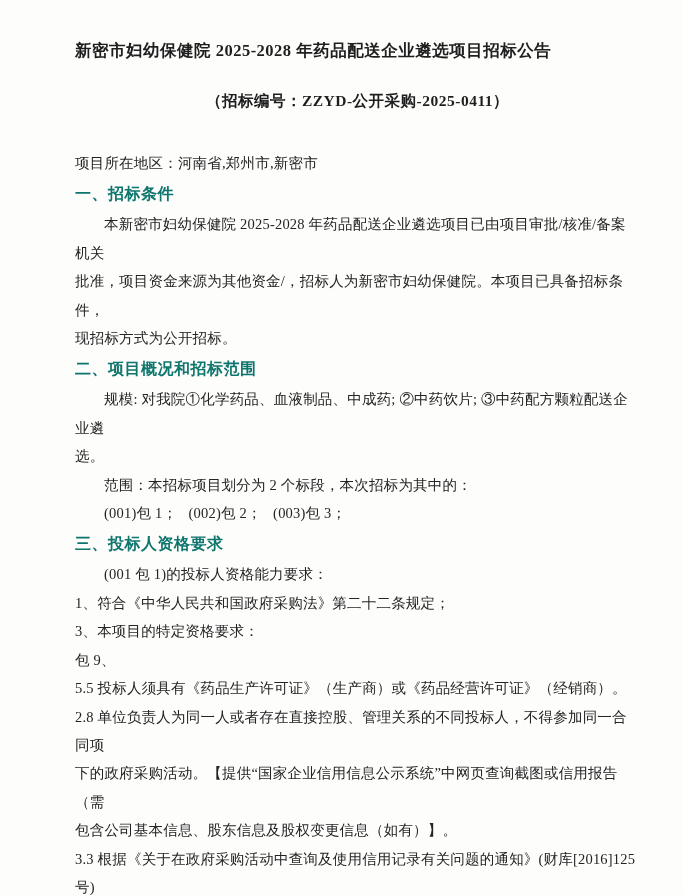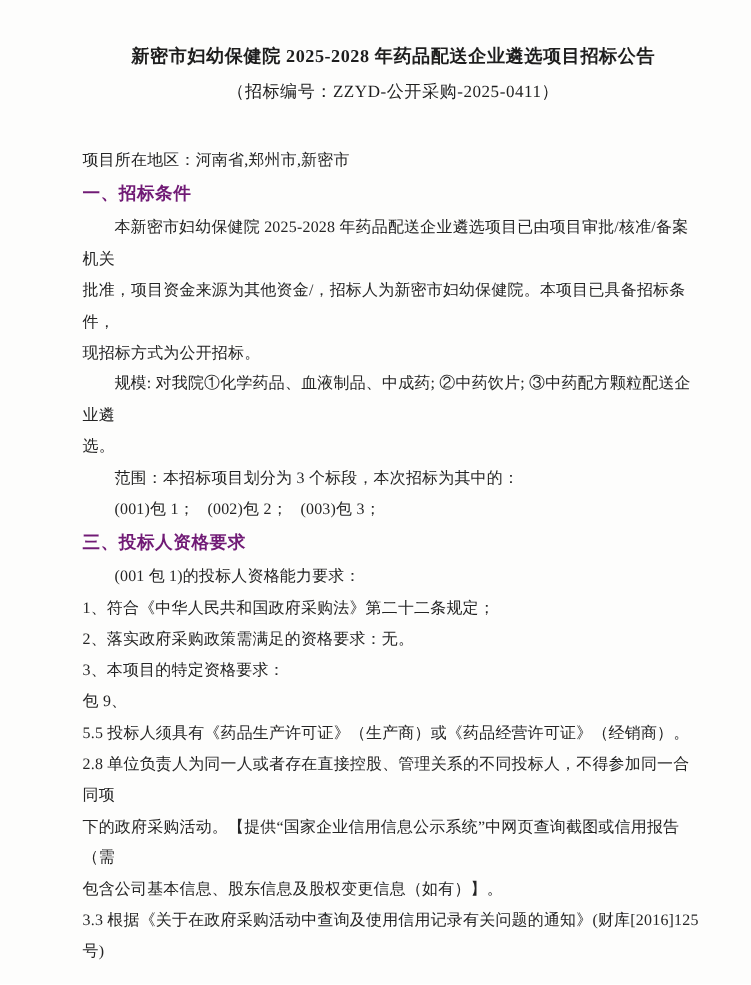--- a/index.html
+++ b/index.html
@@ -14,76 +14,75 @@
     background: #fdfdfc;
     overflow: hidden;
     font-family: "Liberation Serif", "DejaVu Serif", serif;
     color: #242424;
     box-sizing: border-box;
     padding: 38px 43px 0 75px;
   }
   .title {
     font-size: 16.5px;
     font-weight: 700;
-    text-align: center;
     line-height: 26px;
     letter-spacing: 0.5px;
     color: #1e1e1e;
   }
   .subtitle {
     font-size: 15.5px;
-    font-weight: 400;
+    font-weight: 700;
     text-align: center;
     line-height: 24px;
-    margin-top: 8px;
+    margin-top: 25px;
     letter-spacing: 0.5px;
     color: #1e1e1e;
   }
   .body {
     margin-top: 36px;
   }
   .line {
     font-size: 14.5px;
     line-height: 28.4px;
     white-space: pre-wrap;
     letter-spacing: 0.2px;
   }
   .line.indent {
     text-indent: 2em;
   }
   .line.heading {
     font-size: 16px;
     font-weight: 700;
     line-height: 30px;
     margin: 2px 0 1px 0;
-    color: #701a75;
+    color: #0f766e;
     font-family: "Liberation Sans", "DejaVu Sans", sans-serif;
     letter-spacing: 0.5px;
   }
 </style>
 </head>
 <body>
 
 <div class="page">
   <div class="title">新密市妇幼保健院 2025-2028 年药品配送企业遴选项目招标公告</div>
   <div class="subtitle">（招标编号：ZZYD-公开采购-2025-0411）</div>
   <div class="body">
     <div class="line">项目所在地区：河南省,郑州市,新密市</div>
     <div class="line heading">一、招标条件</div>
     <div class="line indent">本新密市妇幼保健院 2025-2028 年药品配送企业遴选项目已由项目审批/核准/备案机关</div>
     <div class="line">批准，项目资金来源为其他资金/，招标人为新密市妇幼保健院。本项目已具备招标条件，</div>
     <div class="line">现招标方式为公开招标。</div>
+    <div class="line heading">二、项目概况和招标范围</div>
     <div class="line indent">规模: 对我院①化学药品、血液制品、中成药; ②中药饮片; ③中药配方颗粒配送企业遴</div>
     <div class="line">选。</div>
-    <div class="line indent">范围：本招标项目划分为 3 个标段，本次招标为其中的：</div>
+    <div class="line indent">范围：本招标项目划分为 2 个标段，本次招标为其中的：</div>
     <div class="line indent">(001)包 1；   (002)包 2；   (003)包 3；</div>
     <div class="line heading">三、投标人资格要求</div>
     <div class="line indent">(001 包 1)的投标人资格能力要求：</div>
     <div class="line">1、符合《中华人民共和国政府采购法》第二十二条规定；</div>
-    <div class="line">2、落实政府采购政策需满足的资格要求：无。</div>
     <div class="line">3、本项目的特定资格要求：</div>
     <div class="line">包 9、</div>
     <div class="line">5.5 投标人须具有《药品生产许可证》（生产商）或《药品经营许可证》（经销商）。</div>
     <div class="line">2.8 单位负责人为同一人或者存在直接控股、管理关系的不同投标人，不得参加同一合同项</div>
     <div class="line">下的政府采购活动。【提供“国家企业信用信息公示系统”中网页查询截图或信用报告（需</div>
     <div class="line">包含公司基本信息、股东信息及股权变更信息（如有）】。</div>
     <div class="line">3.3 根据《关于在政府采购活动中查询及使用信用记录有关问题的通知》(财库[2016]125 号)</div>
 
   </div>
 </div>

